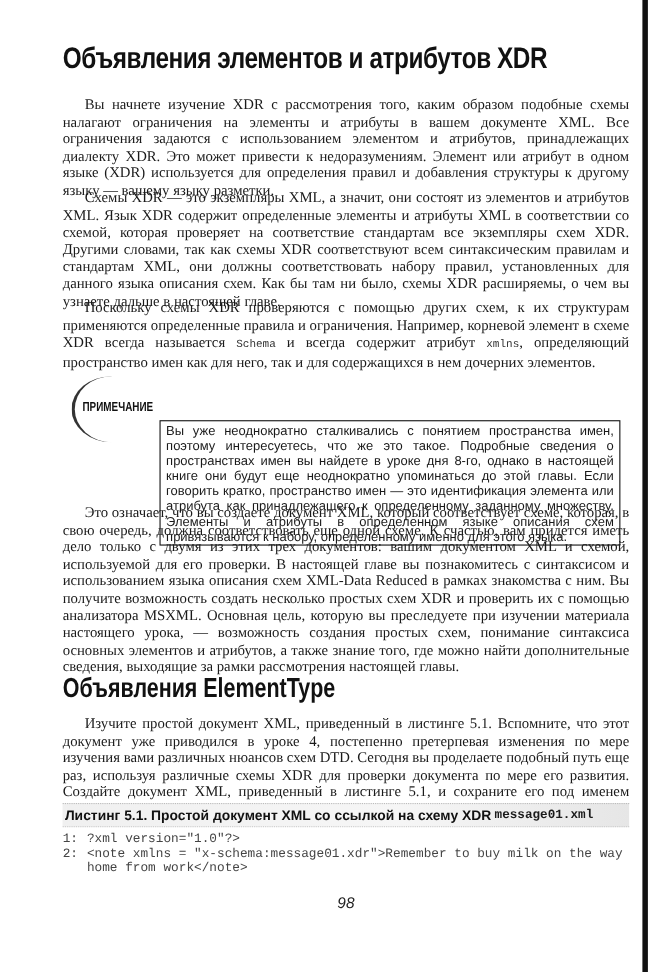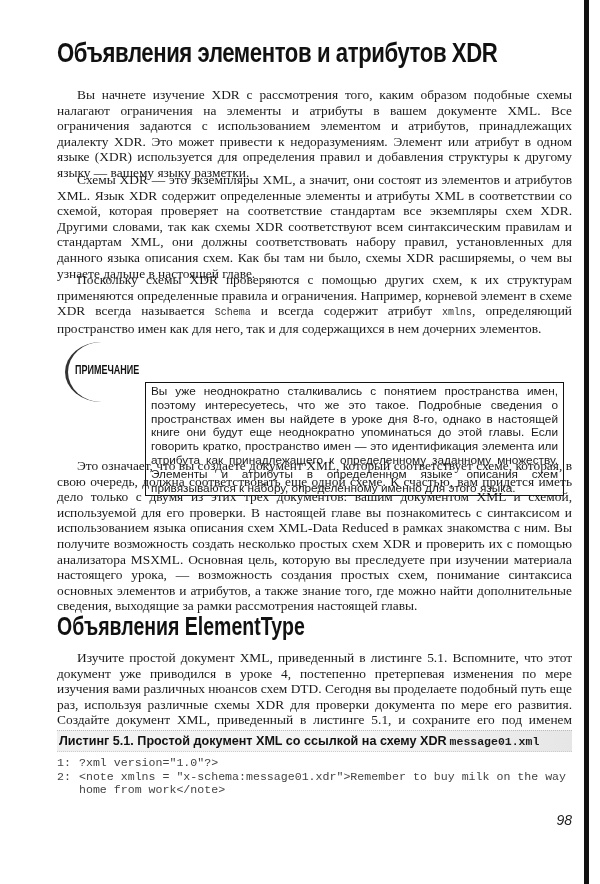--- a/index.html
+++ b/index.html
@@ -58,21 +58,21 @@
   }
   .listing-file { font-family: "Liberation Mono", "DejaVu Sans Mono", monospace; font-weight: bold; font-size: 11.5px; margin-left: 3px; }
   .code {
     position: absolute; left: 0; top: 756px; width: 515px;
     font-family: "Liberation Mono", "DejaVu Sans Mono", monospace; font-size: 11.6px; line-height: 13.5px; color: #444;
   }
   .code-line { display: flex; }
   .code-line .ln { width: 22px; flex: none; }
   .code-line .txt { white-space: pre-wrap; }
   .footer {
-    position: absolute; top: 812px; left: 0; width: 515px; display: flex; justify-content: flex-end;
+    position: absolute; top: 812px; left: 0; width: 515px; display: flex; justify-content: center;
     font-family: "Liberation Sans", "DejaVu Sans", sans-serif; font-style: italic; font-size: 14px; color: #222;
   }
 </style>
 </head>
 <body>
 
 <div class="binding-edge"></div>
 
 <div class="page">
 

